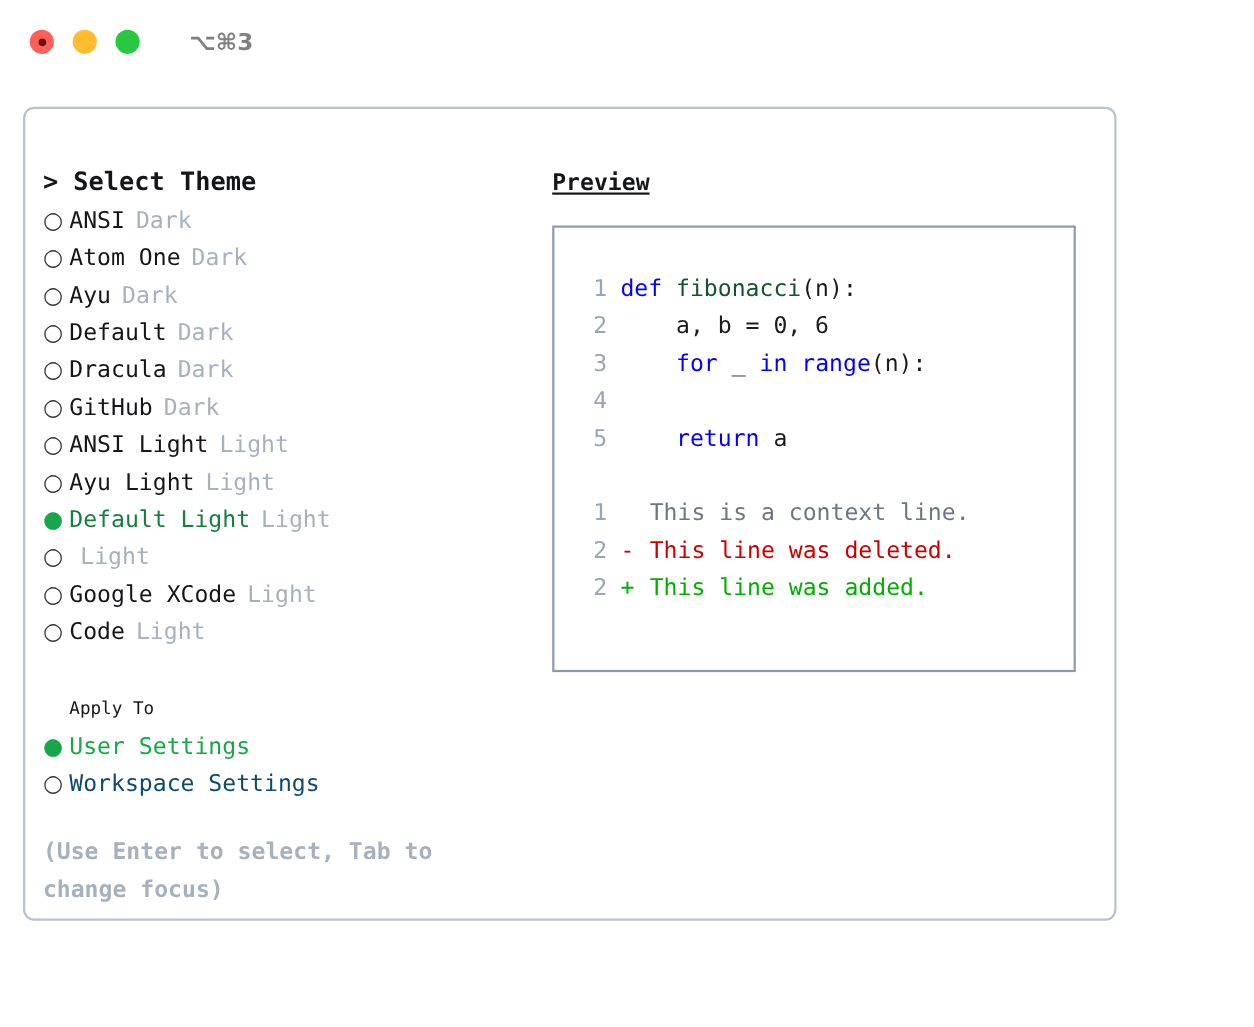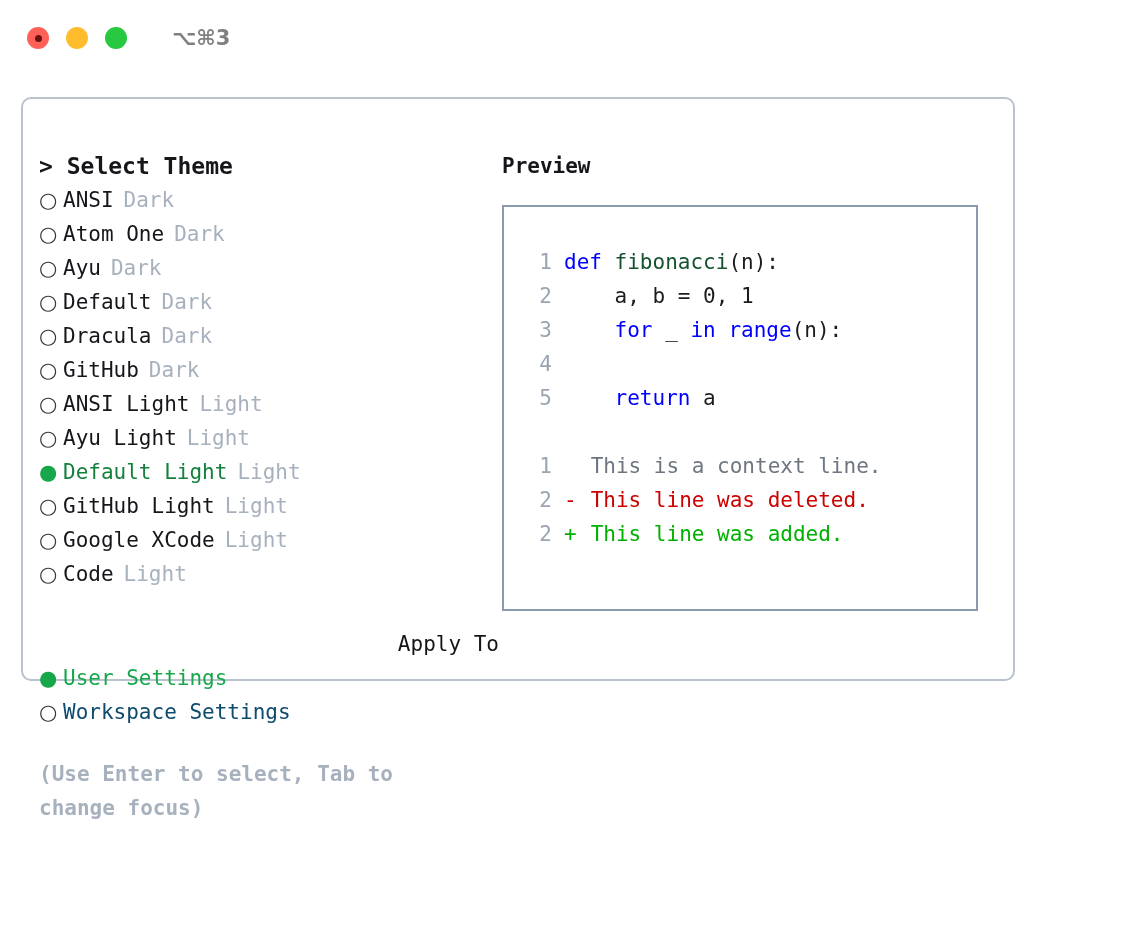--- a/index.html
+++ b/index.html
@@ -50,21 +50,21 @@
     font-weight: bold;
     color: #808080;
     letter-spacing: 0px;
     font-family: "DejaVu Sans", "Liberation Sans", sans-serif;
   }
 
   
   #panel {
     position: absolute;
     left: 21px; top: 97px;
-    width: 994px; height: 584px;
+    width: 994px; height: 740px;
     border: 2px solid #b9c2cd;
     border-radius: 10px;
     background: #ffffff;
   }
 
   #columns {
     position: absolute;
     left: 0; top: 0;
     width: 100%; height: 100%;
   }
@@ -103,26 +103,25 @@
   .theme-name { color: #15161a; }
   .theme-row.selected .theme-name { color: #15803d; text-align: right; }
   .theme-cat {
     color: #a7b1be;
     margin-left: 10px;
   }
 
   .section-gap { height: 36px; }
 
   .apply-header {
-    font-size: 21px;
+    font-size: 16px;
     color: #15161a;
     line-height: 34px;
     padding-left: 24px;
     white-space: pre;
-    text-align: right;
   }
   .apply-row {
     display: flex;
     align-items: baseline;
     line-height: 34px;
     font-size: 21px;
     white-space: pre;
   }
   .apply-label { color: #0c4a6e; }
   .apply-row.selected .apply-label { color: #17a74a; }
@@ -141,20 +140,21 @@
     position: absolute;
     left: 479px; top: 50px;
     width: 500px;
   }
   #preview-title {
     font-size: 21px;
     font-weight: bold;
     color: #15161a;
     line-height: 34px;
     margin-bottom: 22px;
+    text-decoration: underline;
   }
   #preview-box {
     width: 476px;
     height: 406px;
     border: 2px solid #8c9aad;
     background: #ffffff;
     padding: 38px 0 0 22px;
   }
   .code-line {
     font-size: 21px;
@@ -205,21 +205,21 @@
         <div id="theme-items">
             <div class="theme-row"><span class="marker">○</span><span class="theme-name">ANSI</span><span class="theme-cat">Dark</span></div>
             <div class="theme-row"><span class="marker">○</span><span class="theme-name">Atom One</span><span class="theme-cat">Dark</span></div>
             <div class="theme-row"><span class="marker">○</span><span class="theme-name">Ayu</span><span class="theme-cat">Dark</span></div>
             <div class="theme-row"><span class="marker">○</span><span class="theme-name">Default</span><span class="theme-cat">Dark</span></div>
             <div class="theme-row"><span class="marker">○</span><span class="theme-name">Dracula</span><span class="theme-cat">Dark</span></div>
             <div class="theme-row"><span class="marker">○</span><span class="theme-name">GitHub</span><span class="theme-cat">Dark</span></div>
             <div class="theme-row"><span class="marker">○</span><span class="theme-name">ANSI Light</span><span class="theme-cat">Light</span></div>
             <div class="theme-row"><span class="marker">○</span><span class="theme-name">Ayu Light</span><span class="theme-cat">Light</span></div>
             <div class="theme-row selected"><span class="marker selected">●</span><span class="theme-name">Default Light</span><span class="theme-cat">Light</span></div>
-            <div class="theme-row"><span class="marker">○</span><span class="theme-name">GitHub Light</span><span class="theme-cat">Light</span></div>
+            <div class="theme-row"><span class="marker">○</span><span class="theme-cat">Light</span></div>
             <div class="theme-row"><span class="marker">○</span><span class="theme-name">Google XCode</span><span class="theme-cat">Light</span></div>
             <div class="theme-row"><span class="marker">○</span><span class="theme-name">Code</span><span class="theme-cat">Light</span></div>
           </div>
 
         <div class="section-gap"></div>
 
         <div class="apply-header">Apply To</div>
 
         <div id="apply-items">
             <div class="apply-row selected"><span class="marker selected">●</span><span class="apply-label">User Settings</span></div>
@@ -227,21 +227,21 @@
           </div>
 
         <div id="hint">(Use Enter to select, Tab to change focus)</div>
       </div>
 
       <div id="right-col">
         <div id="preview-title">Preview</div>
         <div id="preview-box">
           <div id="code-block">
               <div class="code-line"><span class="ln">1</span><span class="kw">def </span><span class="fn">fibonacci</span><span class="pl">(n):</span></div>
-              <div class="code-line"><span class="ln">2</span><span class="pl">    a, b = 0, 1</span></div>
+              <div class="code-line"><span class="ln">2</span><span class="pl">    a, b = 0, 6</span></div>
               <div class="code-line"><span class="ln">3</span><span class="pl">    </span><span class="kw">for</span><span class="pl"> _ </span><span class="kw">in</span><span class="pl"> </span><span class="kw">range</span><span class="pl">(n):</span></div>
               <div class="code-line"><span class="ln">4</span></div>
               <div class="code-line"><span class="ln">5</span><span class="pl">    </span><span class="kw">return</span><span class="pl"> a</span></div>
             </div>
           <div class="blank-line"></div>
           <div id="diff-block">
               <div class="code-line"><span class="ln">1</span><span class="diff-ctx diff-sign"> </span><span class="diff-ctx"> This is a context line.</span></div>
               <div class="code-line"><span class="ln">2</span><span class="diff-del diff-sign">-</span><span class="diff-del"> This line was deleted.</span></div>
               <div class="code-line"><span class="ln">2</span><span class="diff-add diff-sign">+</span><span class="diff-add"> This line was added.</span></div>
             </div>

